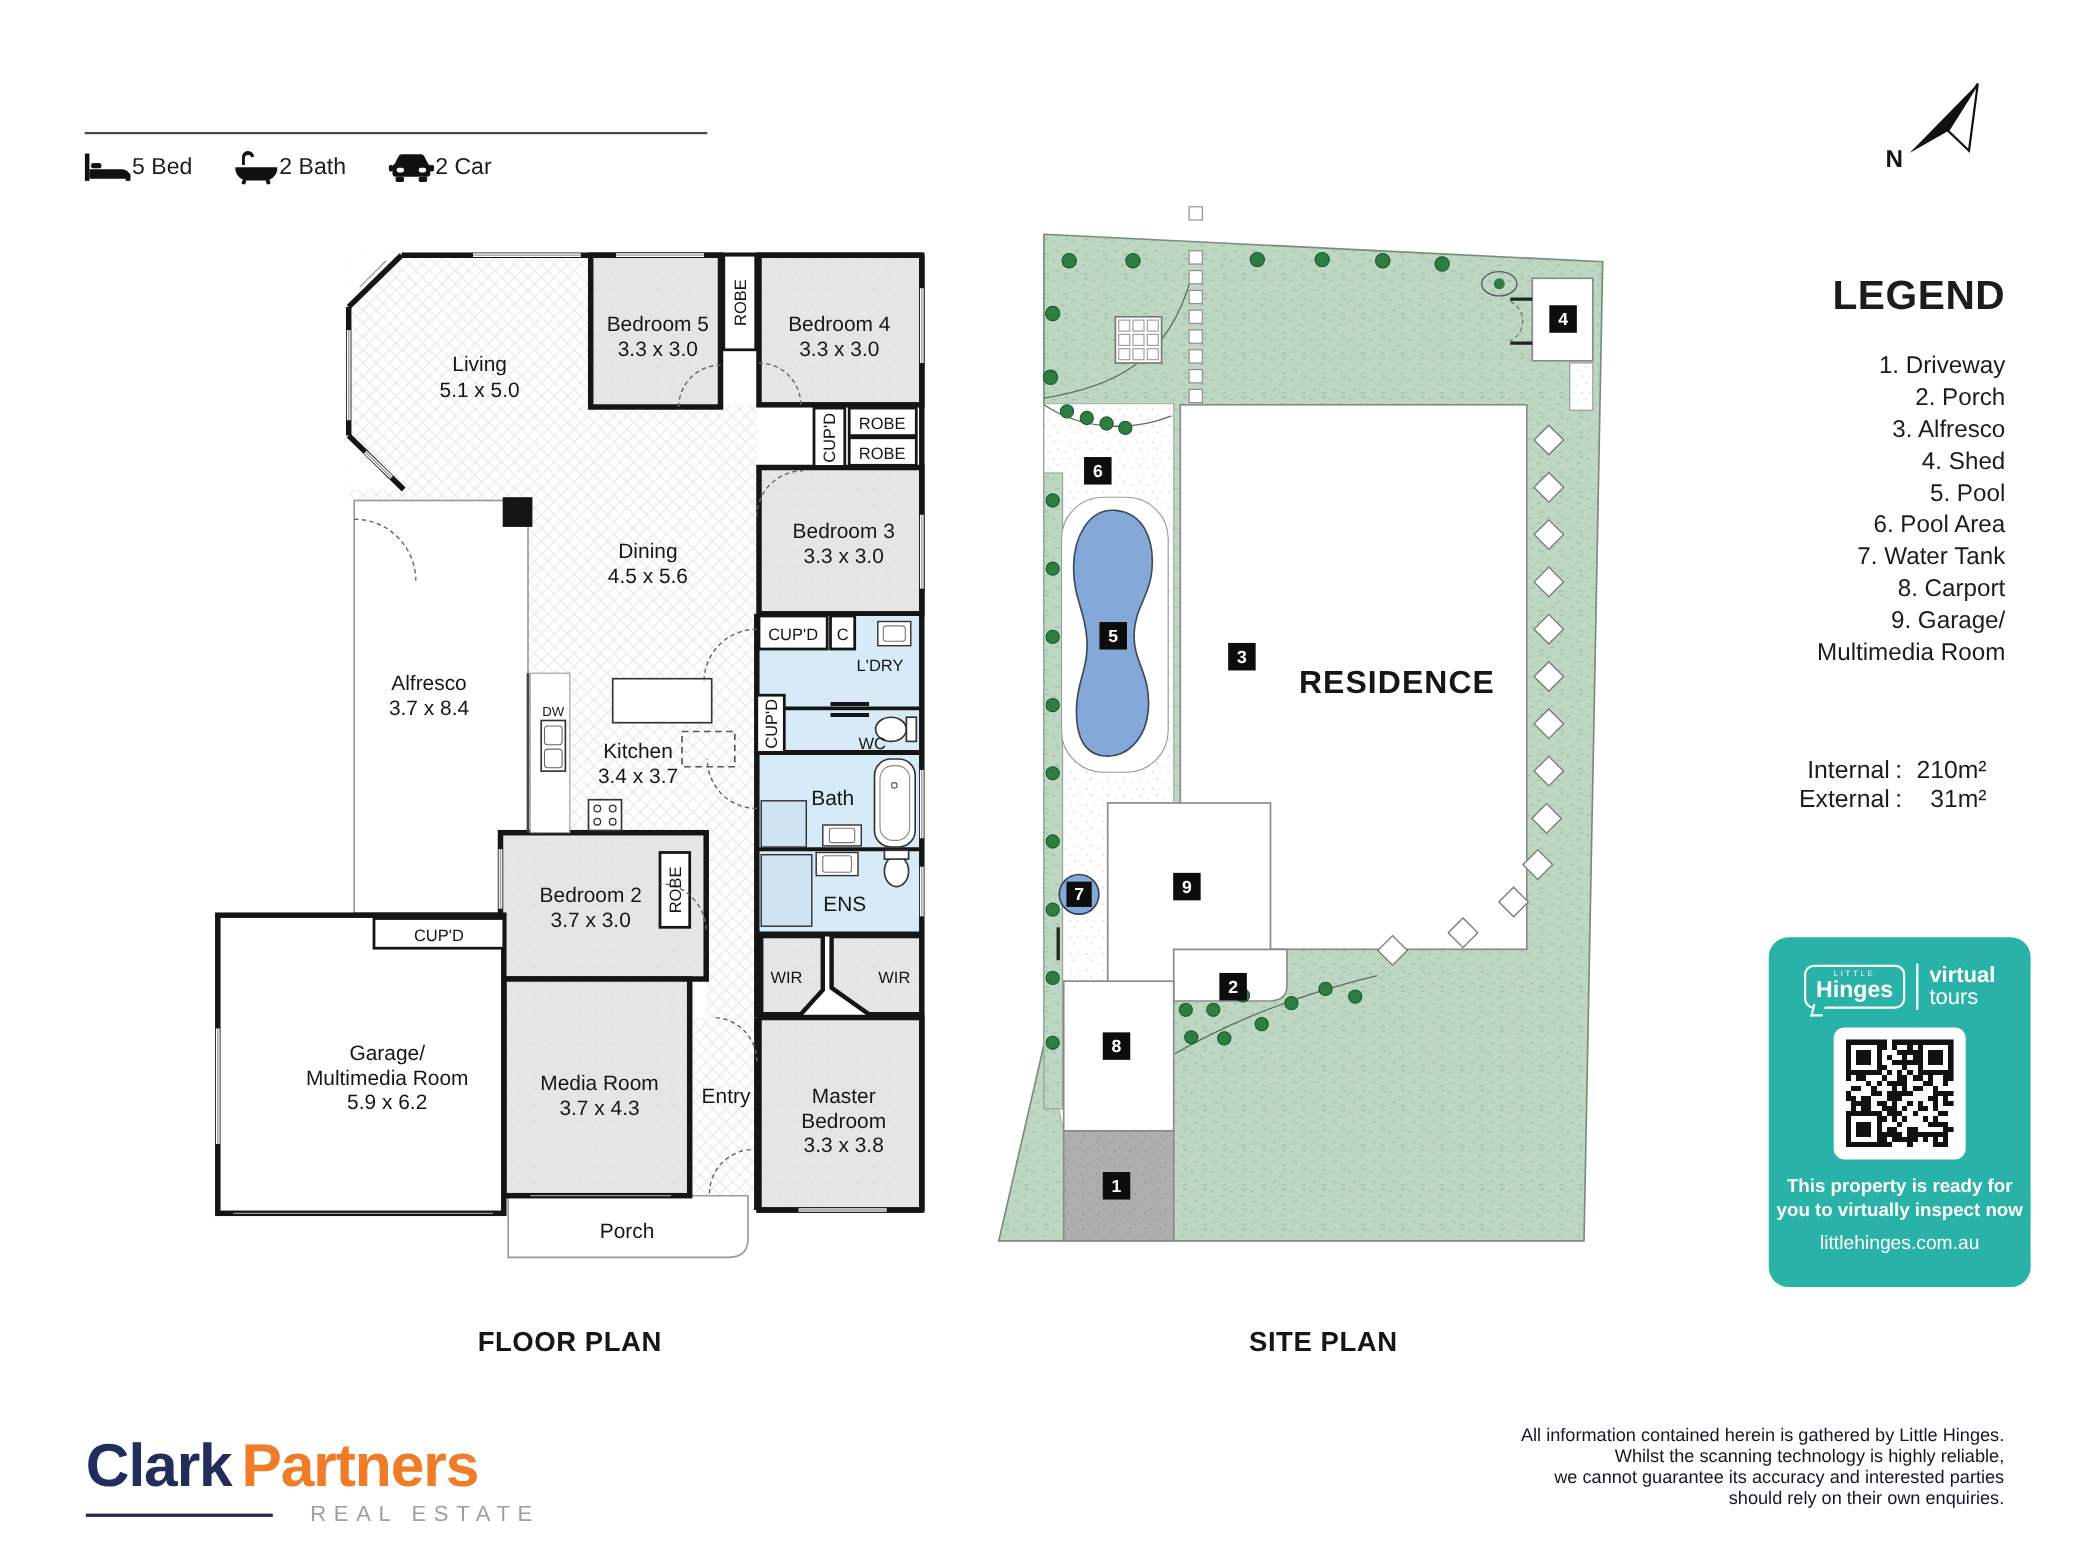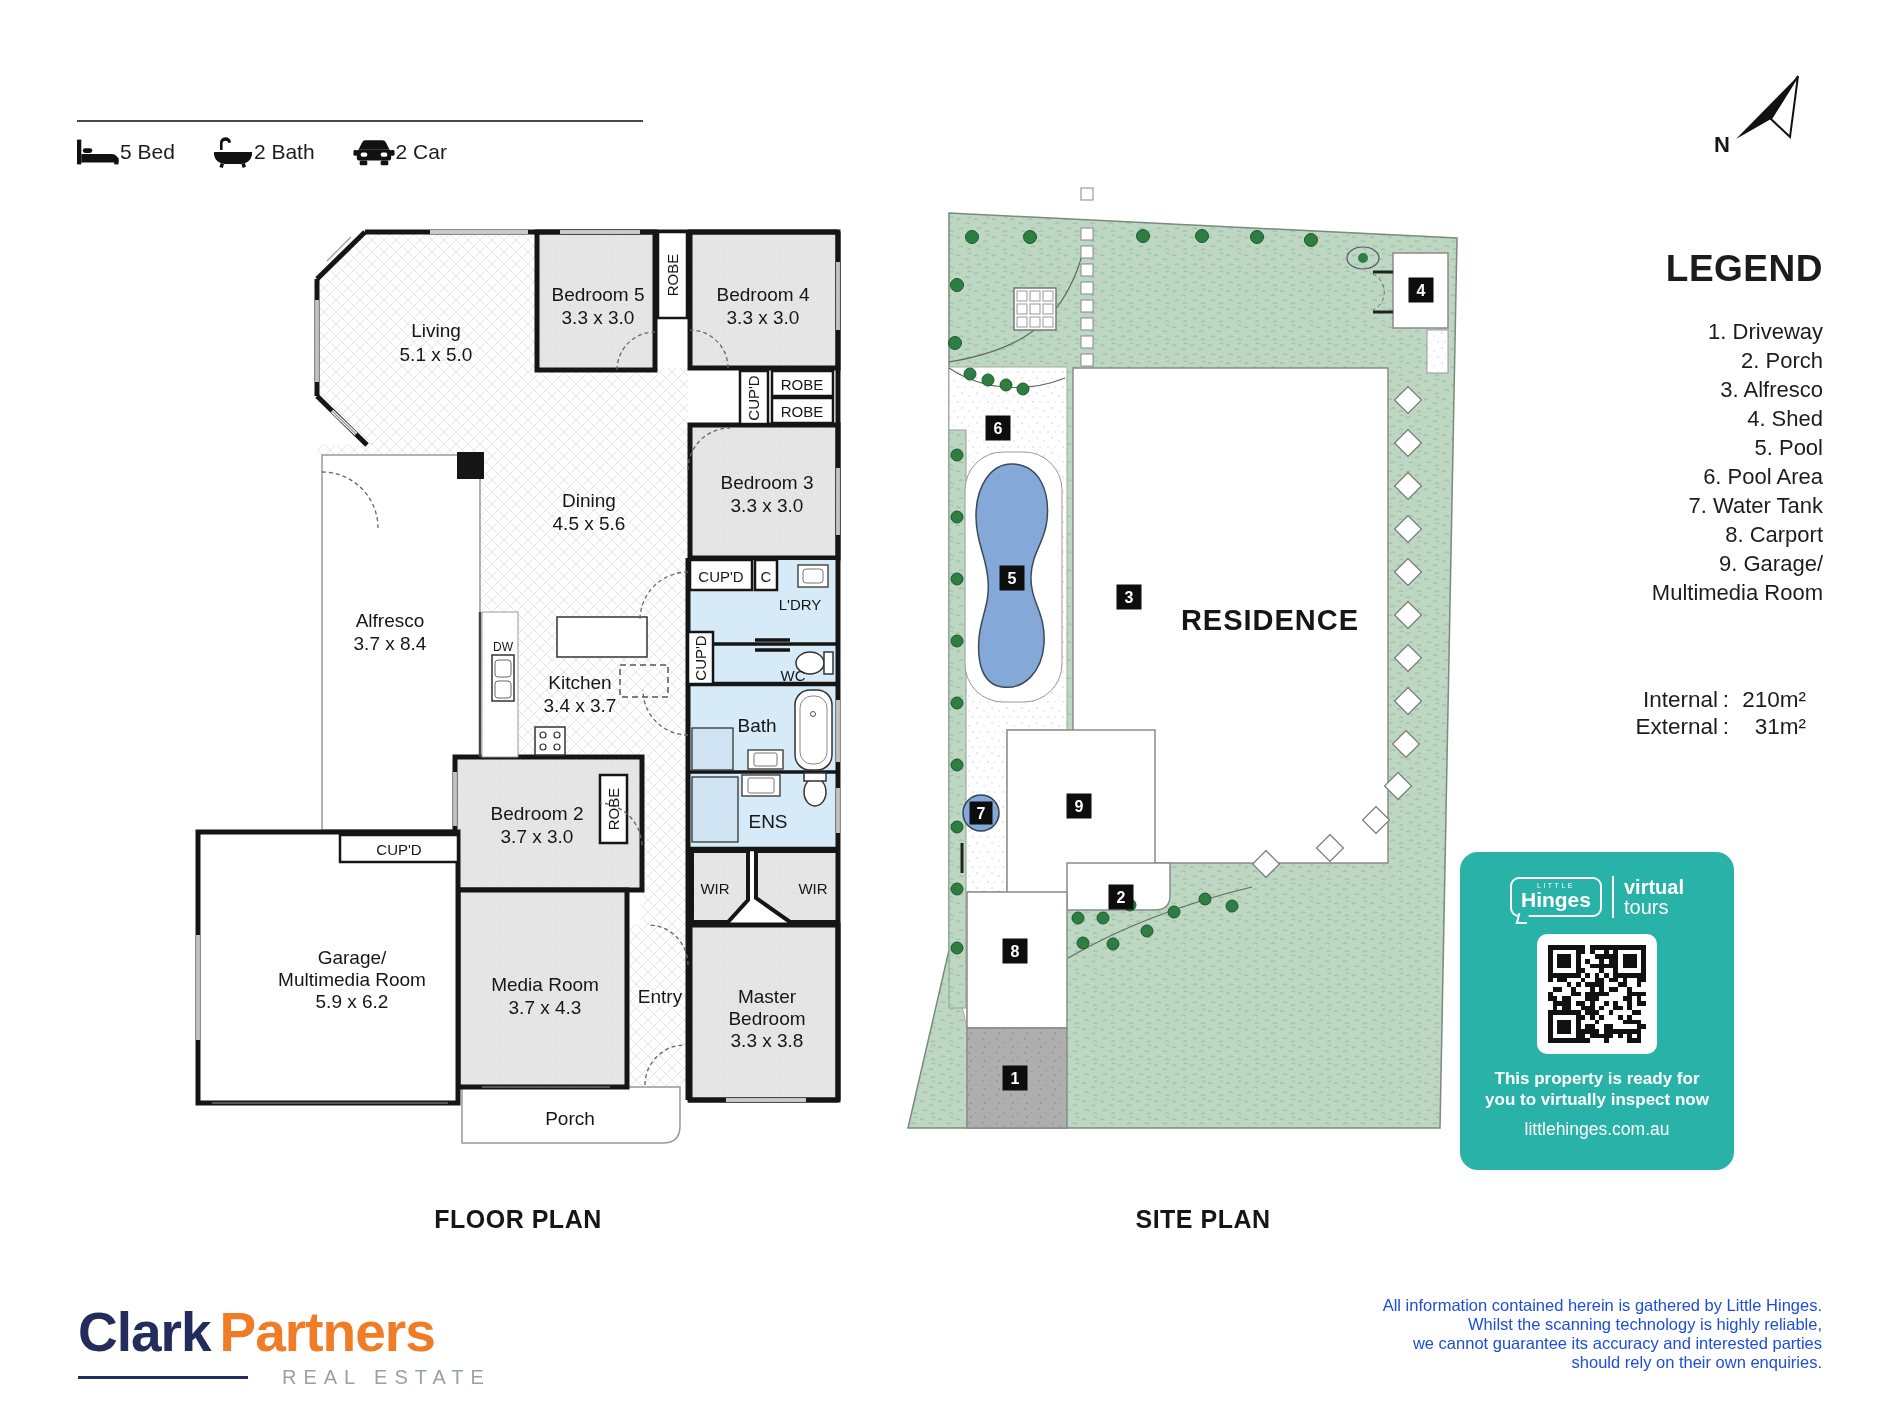--- a/index.html
+++ b/index.html
@@ -17,21 +17,21 @@
   #legend{right:77px;top:248px;text-align:right;}
   #legend .legend-title{font-size:37px;font-weight:700;margin-bottom:27px;letter-spacing:.5px;}
   #legend .legend-line{font-size:22px;line-height:29px;}
   
   #areas{right:94px;top:686px;}
   .area-row{display:grid;grid-template-columns:auto 16px 72px;font-size:22.5px;line-height:27px;}
   .area-row .a-label{justify-self:end;}
   .area-row .a-colon{justify-self:center;}
   .area-row .a-value{justify-self:end;}
   
-  #vt-box{left:1460px;top:852px;width:274px;height:318px;background:#29b2a8;border-radius:18px;
+  #vt-box{left:1608px;top:852px;width:238px;height:318px;background:#29b2a8;border-radius:18px;
           color:#fff;text-align:center;}
   #vt-logo{display:flex;justify-content:center;align-items:center;gap:10px;margin-top:24px;}
   .bubble{position:relative;border:2.5px solid #fff;border-radius:9px;padding:3px 9px 5px 9px;text-align:center;}
   .bubble .little{font-size:7px;letter-spacing:2.5px;line-height:7px;display:block;}
   .bubble .hinges{font-size:21px;font-weight:700;line-height:21px;display:block;}
   .bubble .tail{position:absolute;left:5px;bottom:-9px;width:9px;height:9px;
                 border-left:2.5px solid #fff;border-bottom:2.5px solid #fff;background:#29b2a8;
                 transform:skewX(-14deg);}
   .vt-divider{width:2px;height:42px;background:#fff;}
   .vt-words{text-align:left;line-height:20px;}
@@ -44,21 +44,21 @@
   #vt-site{margin-top:9px;font-size:17.5px;}
   
   #agency{left:78px;top:1284px;width:420px;margin-top:16px;}
   #agency .names{display:flex;align-items:baseline;}
   #agency .n1{font-size:55px;font-weight:700;color:#222d5e;letter-spacing:-1px;}
   #agency .n2{font-size:55px;font-weight:600;color:#f07c27;margin-left:9px;letter-spacing:-1px;}
   #agency .subrow{display:flex;align-items:center;margin-top:2px;gap:24px;}
   #agency .subline{flex:0 0 170px;height:3px;background:#222d5e;margin-right:10px;}
   #agency .subtitle{font-size:20px;letter-spacing:7px;color:#9aa0a6;}
   
-  #disclaimer{right:78px;top:1296px;text-align:right;font-size:16.5px;line-height:19px;color:#1d4ed8;}
+  #disclaimer{right:78px;top:1296px;text-align:right;font-size:16.5px;line-height:19px;color:#0f172a;}
   
   svg text{font-family:"Liberation Sans","DejaVu Sans",sans-serif;fill:#161616;}
   .rlabel{font-size:19px;}
   .rsmall{font-size:15px;}
   .rtiny{font-size:12px;}
   .plan-title{font-size:25px;font-weight:700;letter-spacing:.5px;}
   .res-label{font-size:29px;font-weight:700;letter-spacing:1px;}
   .marker-text{font-size:16px;font-weight:700;fill:#fff;}
   .north-n{font-size:22px;font-weight:600;}
 </style>

